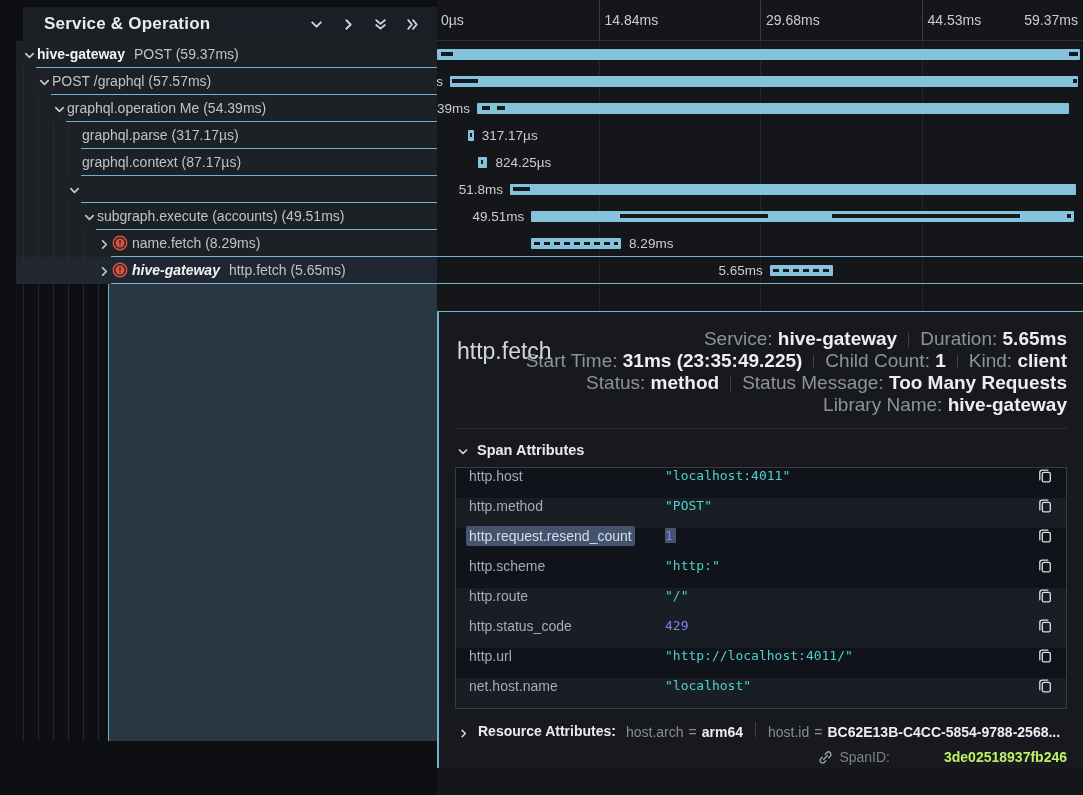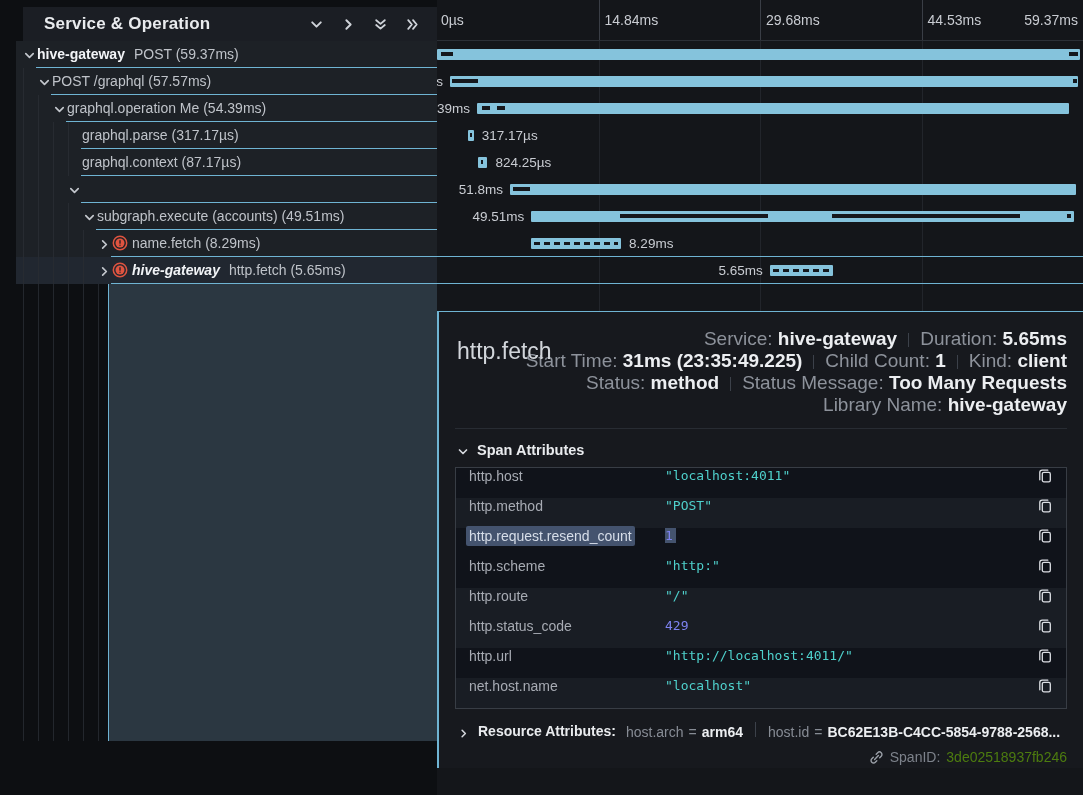--- a/index.html
+++ b/index.html
@@ -70,21 +70,21 @@
   .aval .hl { background:#44536e; padding:2px 3px; border-radius:2px; margin:-2px -3px; }
   .copy-btn { flex:none; width:16px; height:16px; color:#dde0e5; cursor:pointer; background:none; border:none; padding:0; }
   #resource-row { display:flex; align-items:center; margin-top:13px; font-size:14px; white-space:nowrap; overflow:hidden; }
   #resource-row .hicon { width:11px; height:11px; color:#d5d8dd; margin:0 9px 0 3px; flex:none; }
   #resource-label { font-weight:bold; color:#e9ebee; margin-right:10px; }
   .rkey { color:#878c95; } .req { color:#878c95; margin:0 5px; } .rval { color:#eceef1; font-weight:bold; }
   .rsep { display:inline-block; width:1px; height:15px; background:#3c414a; margin:0 12px; flex:none; }
   #spanid-row { display:flex; justify-content:flex-end; align-items:center; margin-top:9px; font-size:14px; gap:6px; }
   #spanid-icon { width:15px; height:15px; color:#9ba0a8; cursor:pointer; }
   #spanid-label { color:#7d828b; }
-  #spanid-value { color:#4d7c0f; font-weight:normal; }
+  #spanid-value { color:#bef264; font-weight:bold;margin-left:48px; }
 
   #bottom-bar-row { position:relative; height:27px; border-top:1px solid #2b3036; background:#a16207;margin-top:48px; }
 </style>
 </head>
 <body>
 
 <div id="app">
 
   <div id="left-panel">
     <div id="tree-header">

